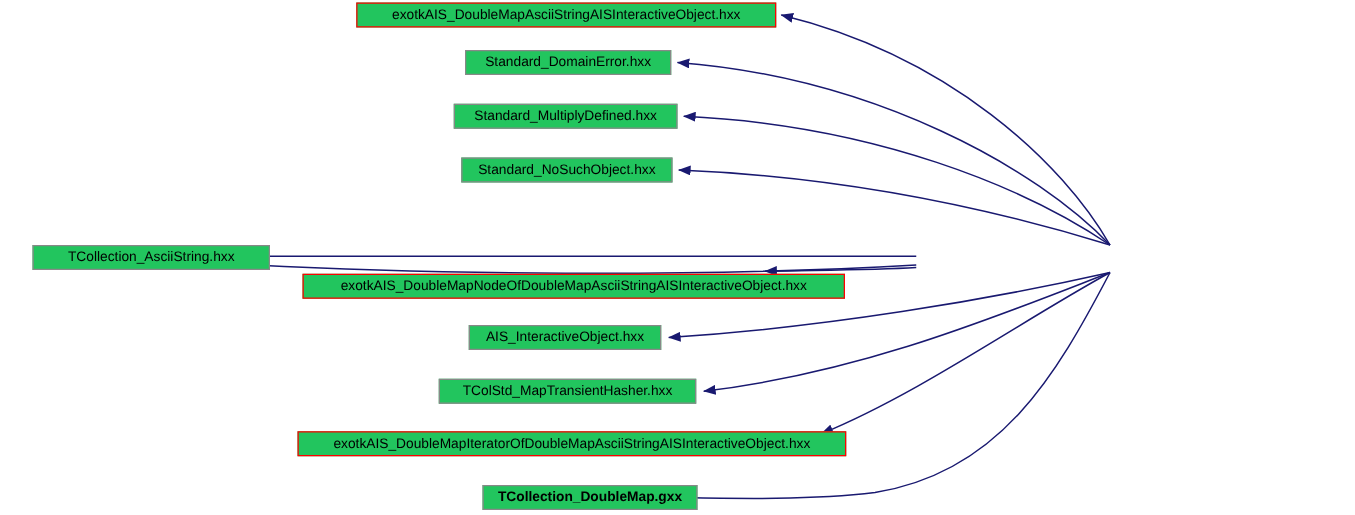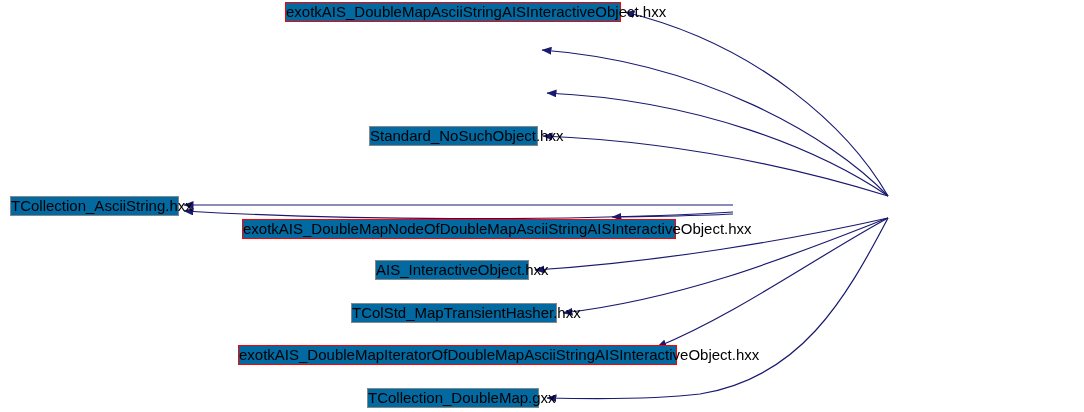--- a/index.html
+++ b/index.html
@@ -25,24 +25,24 @@
     stroke: var(--edge, #191970);
     stroke-width: 1.2;
   }
   .arrowhead {
     fill: var(--edge, #191970);
   }
   .node {
     position: absolute;
     box-sizing: border-box;
     height: 20px;
-    background: #0369a1;
+    background: #22c55e;
     border: 1px solid var(--node-border, #888888);
     color: #000000;
-    font-size: 15px;
+    font-size: 11px;
     line-height: 18px;
     text-align: center;
     white-space: nowrap;
     cursor: pointer;
   }
   .node.red {
     border: 1px solid var(--red-node-border, #ff0000);
   }
   .main-node {
     position: absolute;
@@ -75,30 +75,32 @@
     <path class="edge" d="M 733 212 C 560 222, 340 220, 184 211" marker-end="url(#arrow)"></path>
     <path class="edge" d="M 733 214 C 700 216, 665 216, 612 217" marker-end="url(#arrow)"></path>
     <path class="edge" d="M 888 218 C 790 240, 660 262, 535 270" marker-end="url(#arrow)"></path>
     <path class="edge" d="M 888 218 C 800 252, 690 298, 563 313" marker-end="url(#arrow)"></path>
     <path class="edge" d="M 888 218 C 815 258, 735 315, 657 347" marker-end="url(#arrow)"></path>
     <path class="edge" d="M 888 218 C 845 300, 800 378, 700 394 C 650 400, 590 399, 547 398" marker-end="url(#arrow)"></path>
   </svg>
 
   <div class="node red" style="left:285px; top:2px; width:336px;">exotkAIS_DoubleMapAsciiStringAISInteractiveObject.hxx</div>
 
+  <div class="node" style="left:372px; top:40px; width:165px;">Standard_DomainError.hxx</div>
 
+  <div class="node" style="left:363px; top:83px; width:179px;">Standard_MultiplyDefined.hxx</div>
 
   <div class="node" style="left:369px; top:126px; width:169px;">Standard_NoSuchObject.hxx</div>
 
-  <div class="node" style="left:10px; top:196px; width:169px;">TCollection_AsciiString.hxx</div>
+  <div class="node" style="left:26px; top:196px; width:190px;">TCollection_AsciiString.hxx</div>
 
   <div class="node red" style="left:242px; top:219px; width:434px;">exotkAIS_DoubleMapNodeOfDoubleMapAsciiStringAISInteractiveObject.hxx</div>
 
   <div class="node" style="left:375px; top:260px; width:154px;">AIS_InteractiveObject.hxx</div>
 
   <div class="node" style="left:351px; top:303px; width:206px;">TColStd_MapTransientHasher.hxx</div>
 
   <div class="node red" style="left:238px; top:345px; width:439px;">exotkAIS_DoubleMapIteratorOfDoubleMapAsciiStringAISInteractiveObject.hxx</div>
 
-  <div class="node" style="left:367px; top:388px; width:172px;">TCollection_DoubleMap.gxx</div>
+  <div class="node" style="left:386px; top:388px; width:172px;font-weight:bold;">TCollection_DoubleMap.gxx</div>
 
 
 </div>
 
 </body></html>

